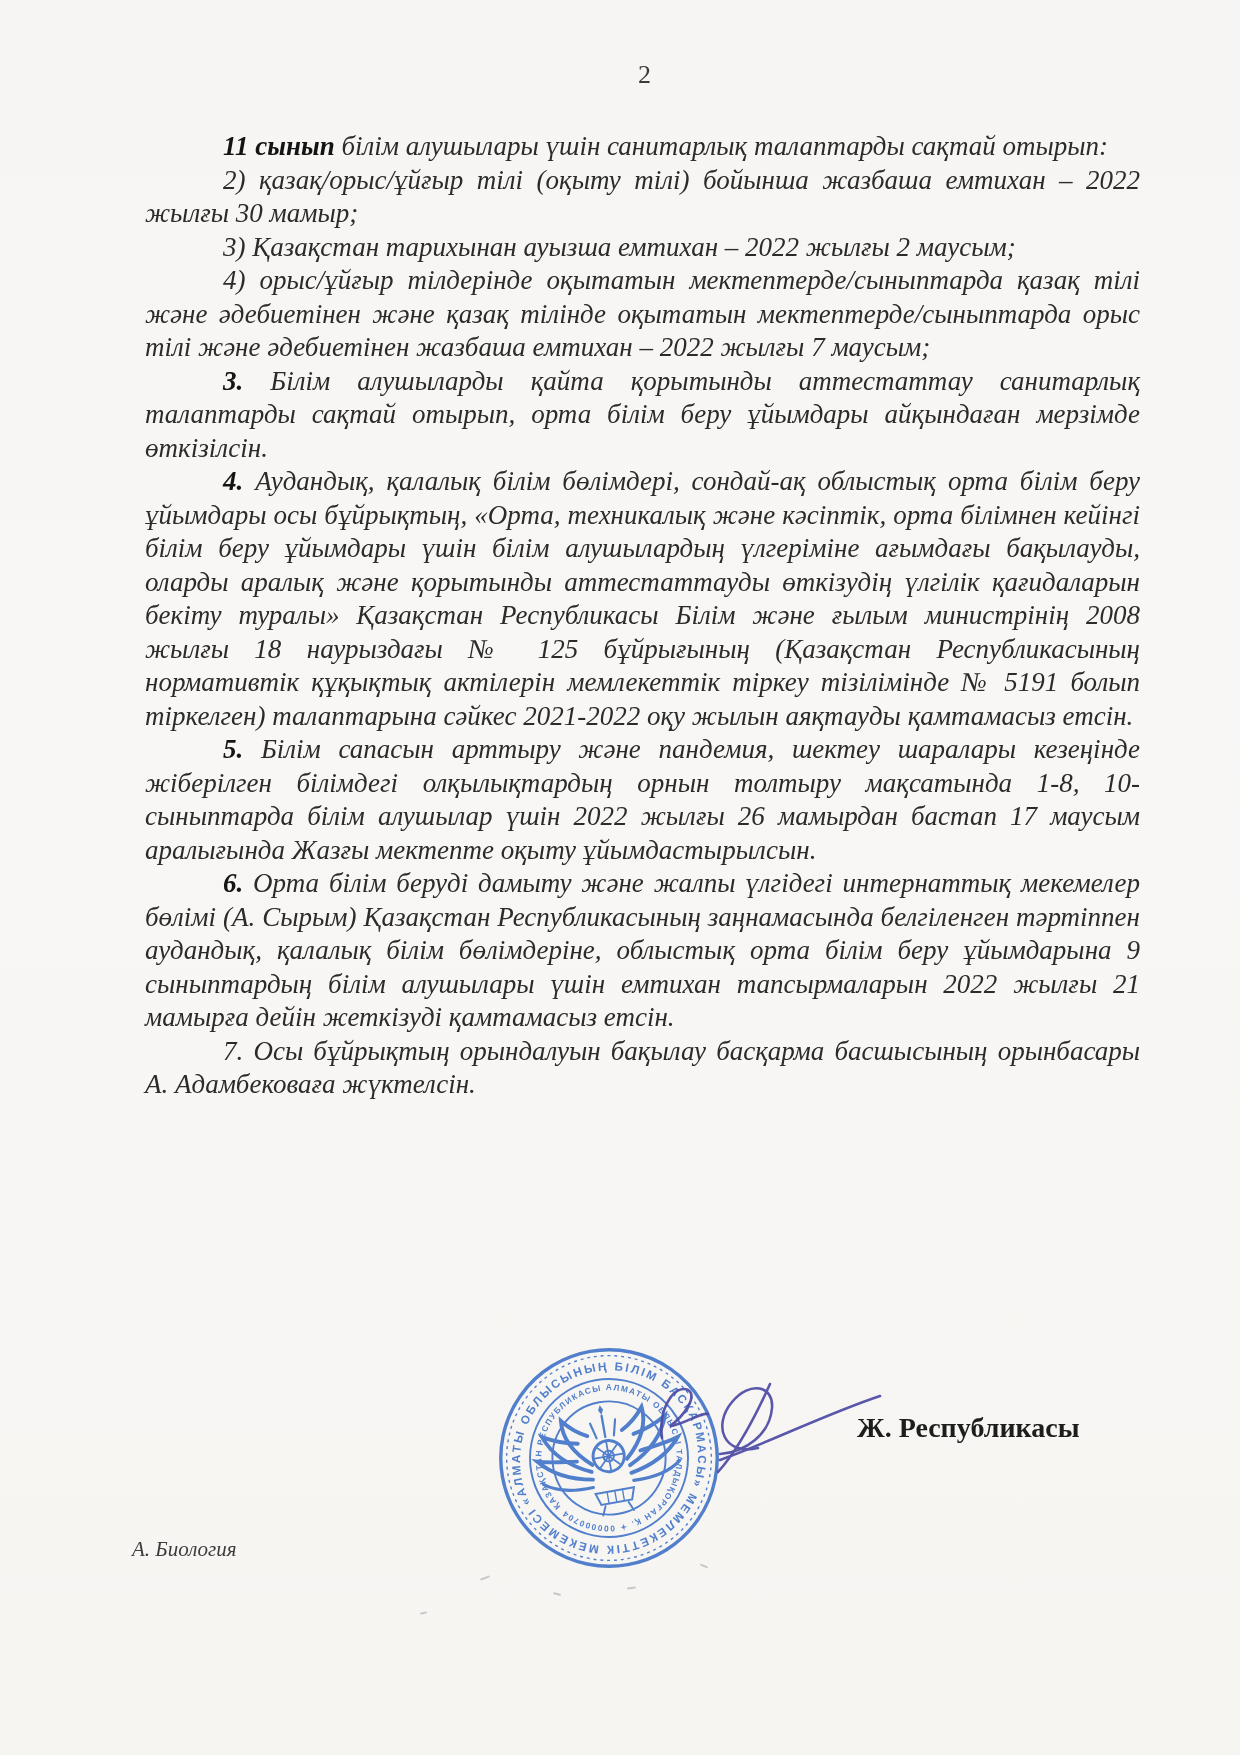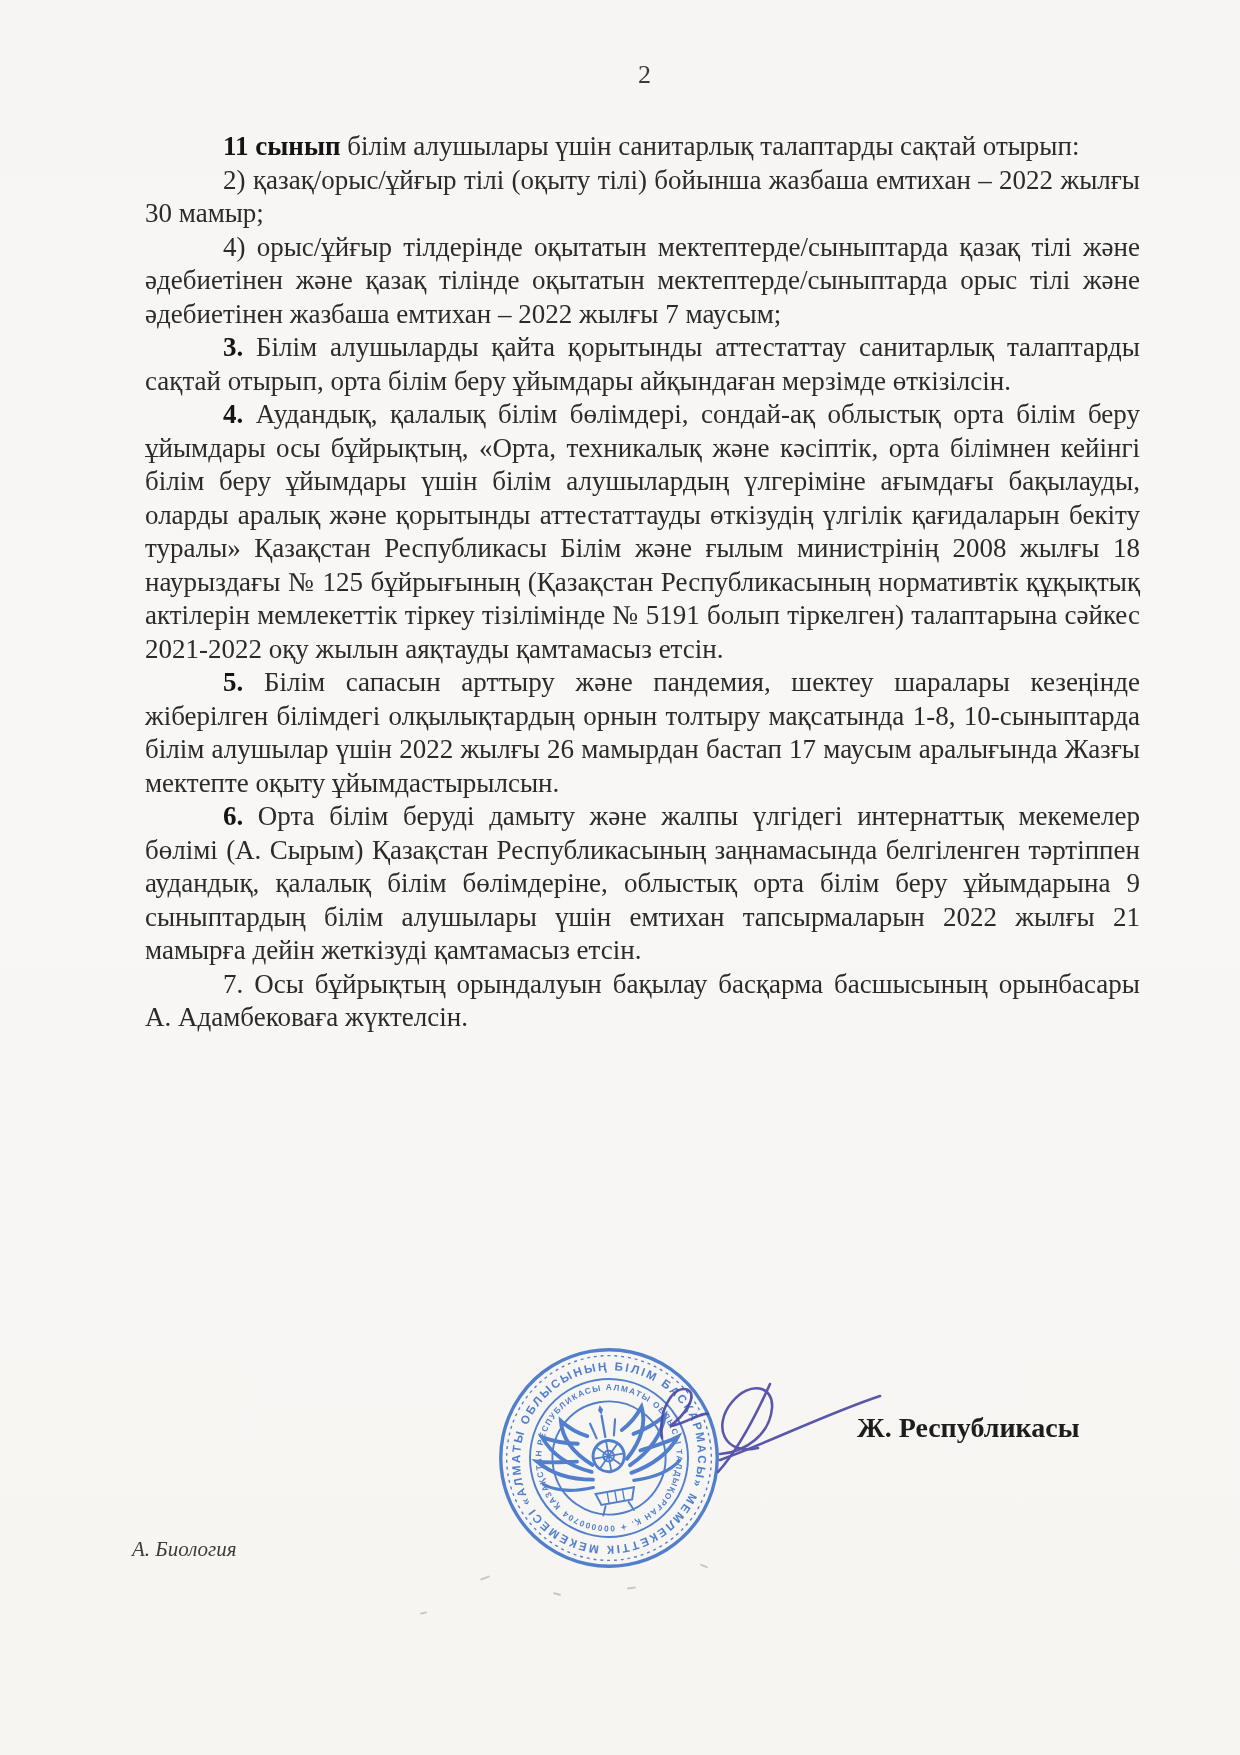--- a/index.html
+++ b/index.html
@@ -14,20 +14,21 @@
   }
   .page-number{
     position:absolute;top:60px;left:638px;
     font-size:26px;color:#3a3a3a;
   }
   .body-text{
     position:absolute;top:130px;left:145px;width:995px;
     font-size:27px;line-height:33.5px;
     text-align:justify;
     color:#2b2b2b;
+    font-style:italic;
   }
   .body-text p{margin:0;padding:0;text-indent:78px;}
   .body-text b{color:#141414;}
   .sig-title{
     position:absolute;top:1410px;left:190px;
     font-size:28px;font-weight:bold;color:#1d1d1d;
     white-space:nowrap;
   }
   .sig-name{
     position:absolute;top:1412px;left:857px;
@@ -54,20 +55,21 @@
 </head>
 <body>
 
 <div class="page">
 
   <div class="page-number">2</div>
 
   <div class="body-text">
     <p><b>11 сынып</b> <span>білім алушылары үшін санитарлық талаптарды сақтай отырып:</span></p>
     <p><span>2) қазақ/орыс/ұйғыр тілі (оқыту тілі) бойынша жазбаша емтихан – 2022 жылғы 30 мамыр;</span></p>
+    <p><span>3) Қазақстан тарихынан ауызша емтихан – 2022 жылғы 2 маусым;</span></p>
     <p><span>4) орыс/ұйғыр тілдерінде оқытатын мектептерде/сыныптарда қазақ тілі және әдебиетінен және қазақ тілінде оқытатын мектептерде/сыныптарда орыс тілі және әдебиетінен жазбаша емтихан – 2022 жылғы 7 маусым;</span></p>
     <p><b>3.</b> <span>Білім алушыларды қайта қорытынды аттестаттау санитарлық талаптарды сақтай отырып, орта білім беру ұйымдары айқындаған мерзімде өткізілсін.</span></p>
     <p><b>4.</b> <span>Аудандық, қалалық білім бөлімдері, сондай-ақ облыстық орта білім беру ұйымдары осы бұйрықтың, «Орта, техникалық және кәсіптік, орта білімнен кейінгі білім беру ұйымдары үшін білім алушылардың үлгеріміне ағымдағы бақылауды, оларды аралық және қорытынды аттестаттауды өткізудің үлгілік қағидаларын бекіту туралы» Қазақстан Республикасы Білім және ғылым министрінің 2008 жылғы 18 наурыздағы № 125 бұйрығының (Қазақстан Республикасының нормативтік құқықтық актілерін мемлекеттік тіркеу тізілімінде № 5191 болып тіркелген) талаптарына сәйкес 2021-2022 оқу жылын аяқтауды қамтамасыз етсін.</span></p>
     <p><b>5.</b> <span>Білім сапасын арттыру және пандемия, шектеу шаралары кезеңінде жіберілген білімдегі олқылықтардың орнын толтыру мақсатында 1-8, 10-сыныптарда білім алушылар үшін 2022 жылғы 26 мамырдан бастап 17 маусым аралығында Жазғы мектепте оқыту ұйымдастырылсын.</span></p>
     <p><b>6.</b> <span>Орта білім беруді дамыту және жалпы үлгідегі интернаттық мекемелер бөлімі (А. Сырым) Қазақстан Республикасының заңнамасында белгіленген тәртіппен аудандық, қалалық білім бөлімдеріне, облыстық орта білім беру ұйымдарына 9 сыныптардың білім алушылары үшін емтихан тапсырмаларын 2022 жылғы 21 мамырға дейін жеткізуді қамтамасыз етсін.</span></p>
     <p><span>7.</span> <span>Осы бұйрықтың орындалуын бақылау басқарма басшысының орынбасары А. Адамбековаға жүктелсін.</span></p>
   </div>
 
   <div class="sig-name">Ж. Республикасы</div>
   <div class="prepared-by">А. Биология</div>

